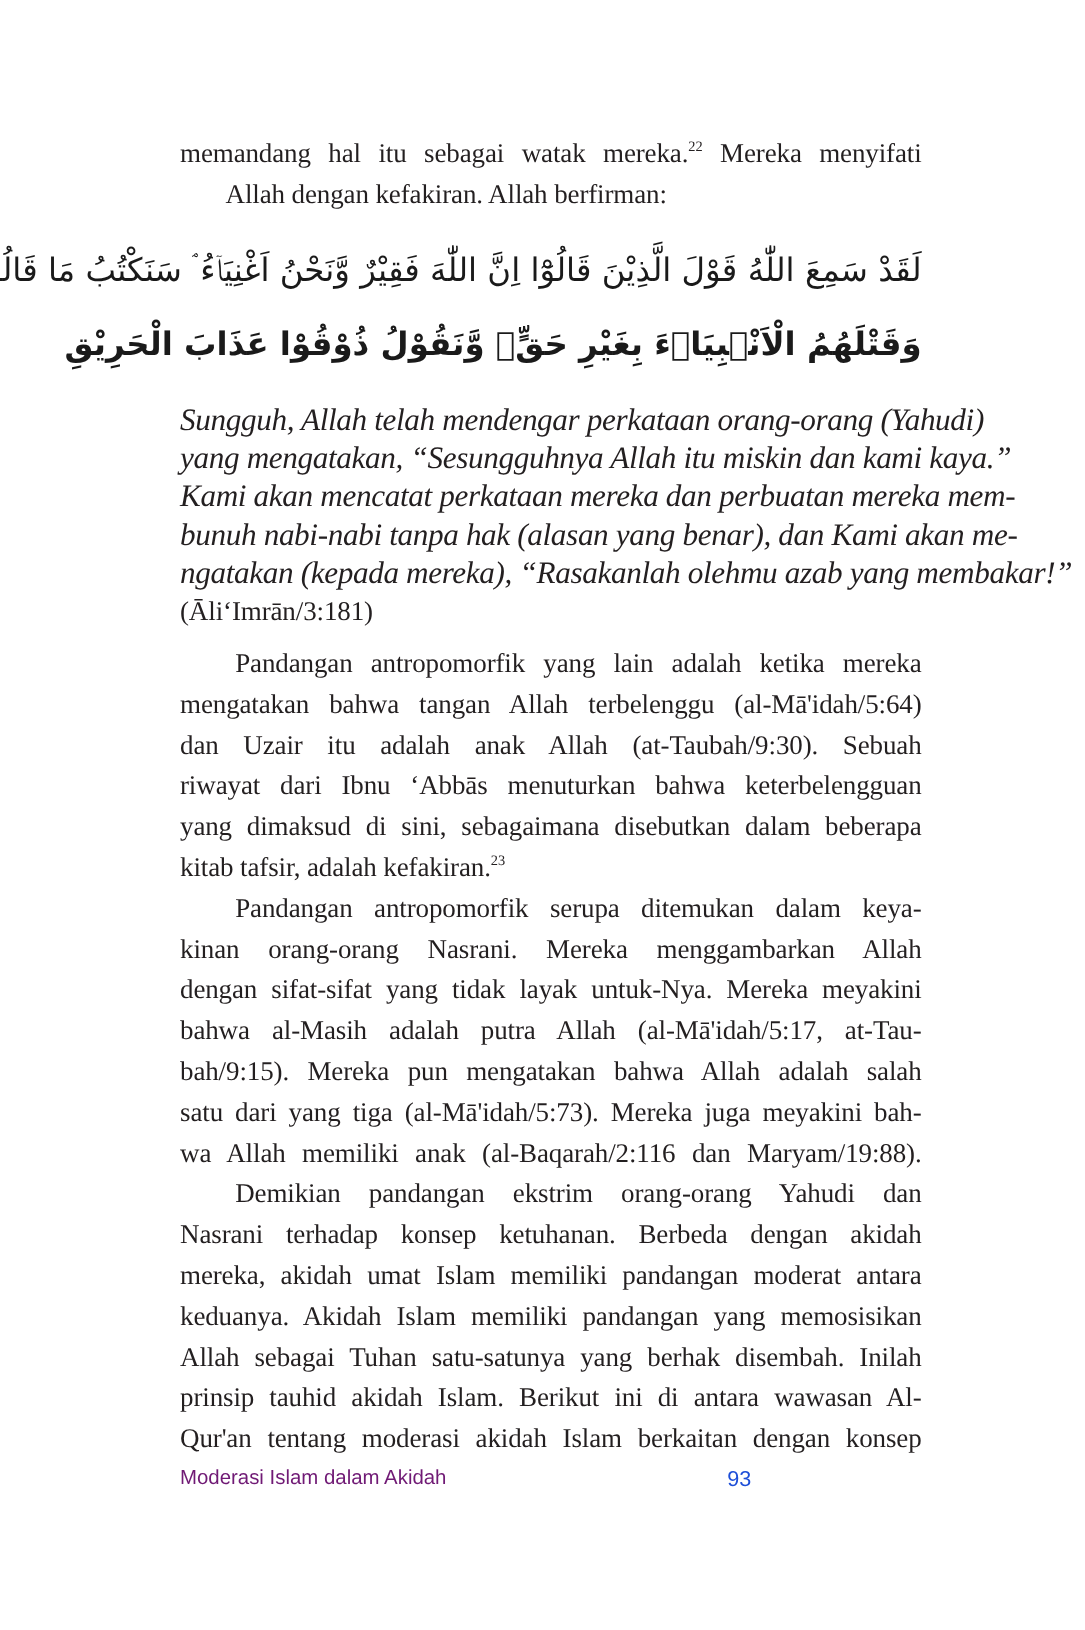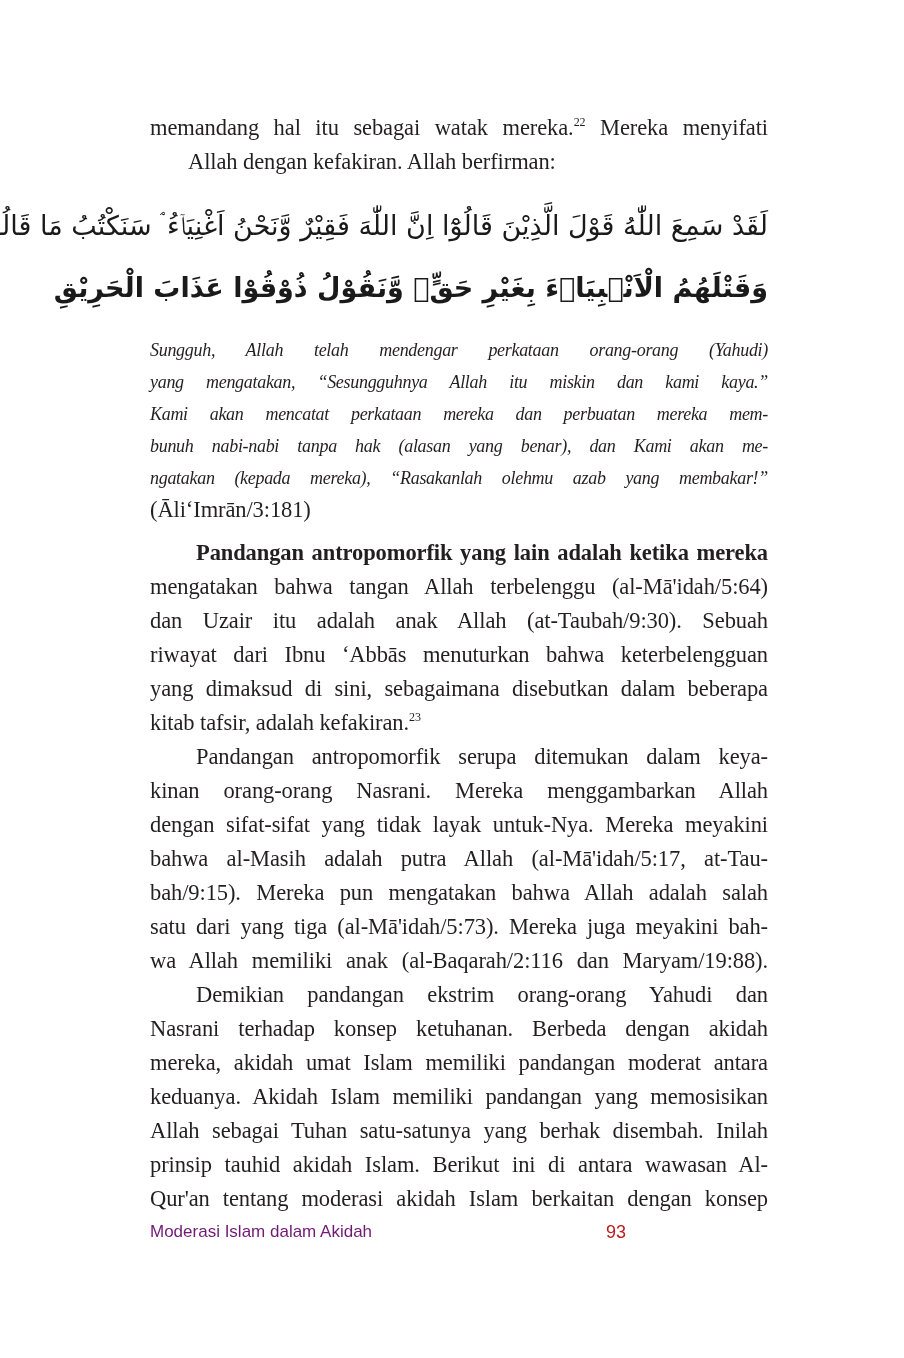--- a/index.html
+++ b/index.html
@@ -33,21 +33,21 @@
     }
     .line.last {
       text-align-last: left;
     }
     .line.indent {
       padding-left: 46px;
       width: 572px;
     }
     .line.italic {
       font-style: italic;
-      font-size: 18px;
+      font-size: 26px;
       letter-spacing: -0.3px;
     }
     sup {
       font-size: 12px;
       line-height: 0;
       vertical-align: 9px;
     }
     .arabic {
       position: absolute;
       left: 150px;
@@ -73,42 +73,42 @@
       font-family: "Liberation Sans", "DejaVu Sans", sans-serif;
       font-size: 17px;
       color: #701a75;
     }
     .page-number {
       position: absolute;
       right: 138px;
       top: 1222px;
       font-family: "Liberation Sans", "DejaVu Sans", sans-serif;
       font-size: 18px;
-      color: #b91c1c;
+      color: #1d4ed8;
     }
   </style>
 </head>
 <body>
 
 <div class="page">
 
   <div class="line" style="top:111px;"><span>memandang hal itu sebagai watak mereka.</span><sup>22</sup><span> Mereka menyifati</span></div>
   <div class="line last" style="top:145px;margin-left:38px;">Allah dengan kefakiran. Allah berfirman:</div>
 
   <div class="arabic" style="top:196px;">لَقَدْ سَمِعَ اللّٰهُ قَوْلَ الَّذِيْنَ قَالُوْٓا اِنَّ اللّٰهَ فَقِيْرٌ وَّنَحْنُ اَغْنِيَاۤءُ ۘ سَنَكْتُبُ مَا قَالُوْا</div>
   <div class="arabic last" style="top:258px;font-weight:bold;">وَقَتْلَهُمُ الْاَنْۢبِيَاۤءَ بِغَيْرِ حَقٍّۙ وَّنَقُوْلُ ذُوْقُوْا عَذَابَ الْحَرِيْقِ</div>
 
   <div class="line italic" style="top:333px;">Sungguh, Allah telah mendengar perkataan orang-orang (Yahudi)</div>
   <div class="line italic" style="top:365px;">yang mengatakan, “Sesungguhnya Allah itu miskin dan kami kaya.”</div>
   <div class="line italic" style="top:397px;">Kami akan mencatat perkataan mereka dan perbuatan mereka mem-</div>
   <div class="line italic" style="top:429px;">bunuh nabi-nabi tanpa hak (alasan yang benar), dan Kami akan me-</div>
   <div class="line italic" style="top:461px;">ngatakan (kepada mereka), “Rasakanlah olehmu azab yang membakar!”</div>
   <div class="line last" style="top:493px;">(Āli‘Imrān/3:181)</div>
 
-  <div class="line indent" style="top:536px;font-weight:bold;">Pandangan antropomorfik yang lain adalah ketika mereka</div>
+  <div class="line indent" style="top:536px;">Pandangan antropomorfik yang lain adalah ketika mereka</div>
   <div class="line" style="top:570px;">mengatakan bahwa tangan Allah terbelenggu (al-Mā'idah/5:64)</div>
   <div class="line" style="top:604px;">dan Uzair itu adalah anak Allah (at-Taubah/9:30). Sebuah</div>
   <div class="line" style="top:638px;">riwayat dari Ibnu ‘Abbās menuturkan bahwa keterbelengguan</div>
   <div class="line" style="top:672px;">yang dimaksud di sini, sebagaimana disebutkan dalam beberapa</div>
   <div class="line last" style="top:706px;"><span>kitab tafsir, adalah kefakiran.</span><sup>23</sup></div>
 
   <div class="line indent" style="top:740px;">Pandangan antropomorfik serupa ditemukan dalam keya-</div>
   <div class="line" style="top:774px;">kinan orang-orang Nasrani. Mereka menggambarkan Allah</div>
   <div class="line" style="top:808px;">dengan sifat-sifat yang tidak layak untuk-Nya. Mereka meyakini</div>
   <div class="line" style="top:842px;">bahwa al-Masih adalah putra Allah (al-Mā'idah/5:17, at-Tau-</div>

